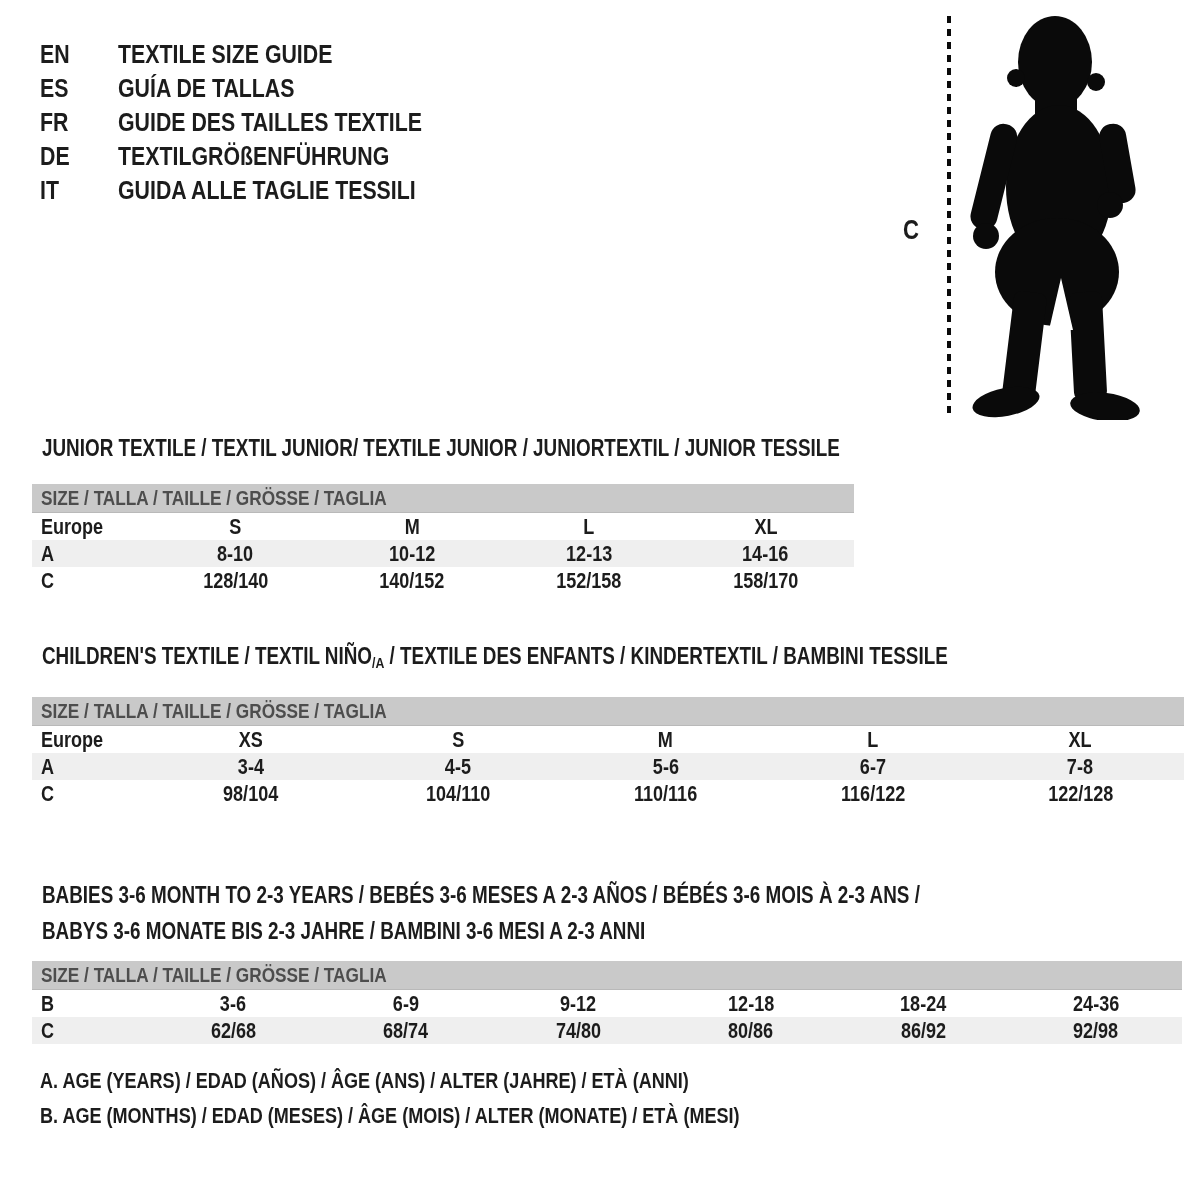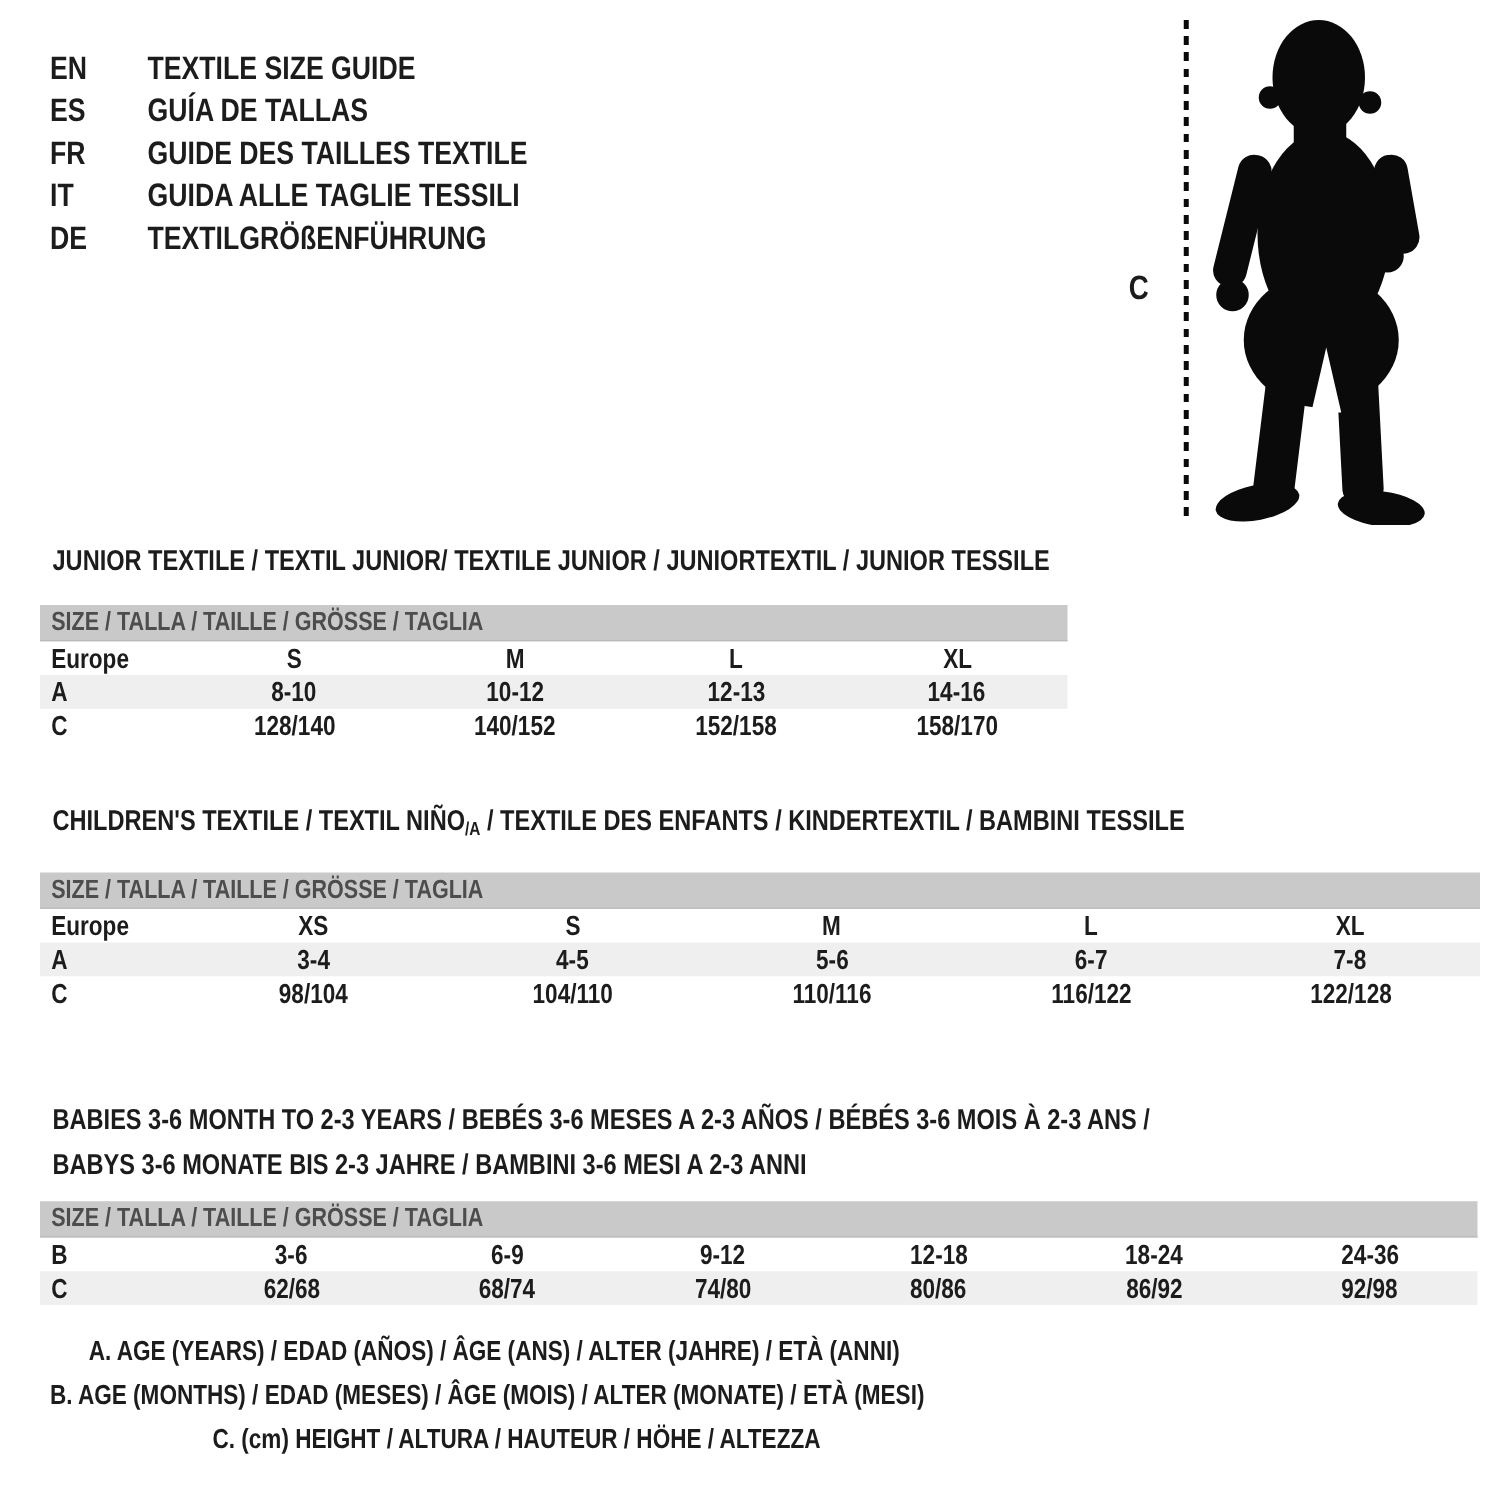--- a/index.html
+++ b/index.html
@@ -41,21 +41,21 @@
   .subsz{font-size:15px;vertical-align:-4px;}
 
   .bar{height:29px;background:var(--bar-bg);color:var(--bar-text);font-size:21px;font-weight:bold;
     display:flex;align-items:center;padding-left:9px;border-bottom:1px solid #b9b9b9;box-sizing:border-box;}
   .trow{display:flex;height:27px;align-items:center;font-size:22px;font-weight:bold;}
   .trow.shaded{background:var(--alt-row);}
   .tlabel{flex:0 0 115px;width:115px;padding-left:9px;box-sizing:border-box;}
   .tcell{flex:1;text-align:center;}
 
   
-  .footnotes{position:absolute;left:40px;top:1063px;font-size:22px;font-weight:bold;line-height:35px;text-align:center;}
+  .footnotes{position:absolute;left:40px;top:1063px;font-size:22px;font-weight:bold;line-height:35px;}
   .footnote{height:35px;}
 </style>
 </head>
 <body>
 
 <div class="canvas">
 
   <div class="langs">
     <div class="lang-row">
       <span class="lang-code"><span class="cond">EN</span></span>
@@ -63,26 +63,26 @@
     </div>
     <div class="lang-row">
       <span class="lang-code"><span class="cond">ES</span></span>
       <span class="cond">GUÍA DE TALLAS</span>
     </div>
     <div class="lang-row">
       <span class="lang-code"><span class="cond">FR</span></span>
       <span class="cond">GUIDE DES TAILLES TEXTILE</span>
     </div>
     <div class="lang-row">
+      <span class="lang-code"><span class="cond">DE</span></span>
+      <span class="cond">TEXTILGRÖßENFÜHRUNG</span>
+    </div>
+    <div class="lang-row">
       <span class="lang-code"><span class="cond">IT</span></span>
       <span class="cond">GUIDA ALLE TAGLIE TESSILI</span>
-    </div>
-    <div class="lang-row">
-      <span class="lang-code"><span class="cond">DE</span></span>
-      <span class="cond">TEXTILGRÖßENFÜHRUNG</span>
     </div>
   </div>
 
   <div class="measure-line"></div>
   <div class="measure-label"><span class="cond">C</span></div>
   <svg class="baby" viewBox="0 0 200 408" xmlns="http://www.w3.org/2000/svg" aria-hidden="true">
     <g fill="currentColor">
       <ellipse cx="103" cy="50" rx="37" ry="46"></ellipse>
       <circle cx="64" cy="66" r="9"></circle>
       <circle cx="144" cy="70" r="9"></circle>
@@ -186,16 +186,15 @@
       <span class="tcell"><span class="cond-c">74/80</span></span>
       <span class="tcell"><span class="cond-c">80/86</span></span>
       <span class="tcell"><span class="cond-c">86/92</span></span>
       <span class="tcell"><span class="cond-c">92/98</span></span>
     </div>
   </div>
 
   <div class="footnotes">
     <div class="footnote"><span class="cond">A. AGE (YEARS) / EDAD (AÑOS) / ÂGE (ANS) / ALTER (JAHRE) / ETÀ (ANNI)</span></div>
     <div class="footnote"><span class="cond">B. AGE (MONTHS) / EDAD (MESES) / ÂGE (MOIS) / ALTER (MONATE) / ETÀ (MESI)</span></div>
-    <div class="footnote"><span class="cond">C. (cm) HEIGHT / ALTURA / HAUTEUR / HÖHE / ALTEZZA</span></div>
   </div>
 
 </div>
 
 </body></html>

